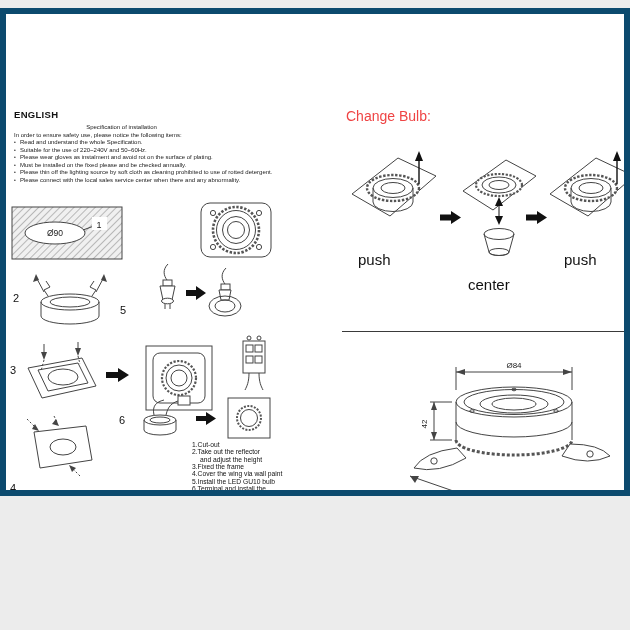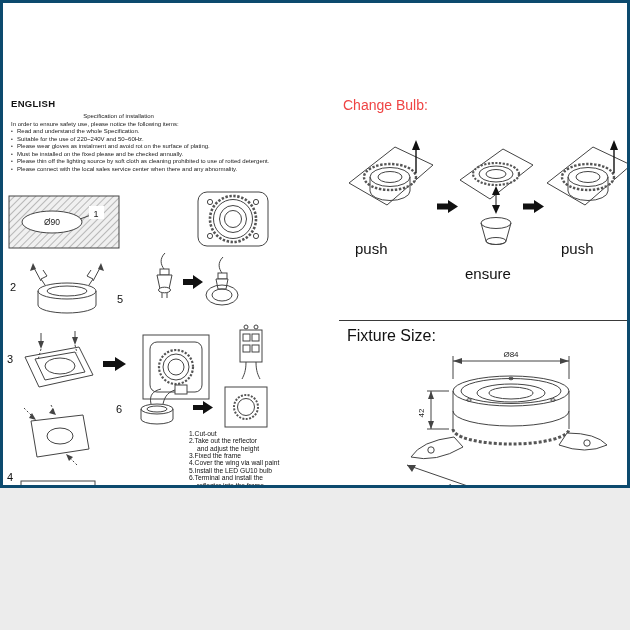--- a/index.html
+++ b/index.html
@@ -1,18 +1,18 @@
 <!DOCTYPE html>
 <html><head>
 <meta charset="utf-8">
 <style>
   * { margin:0; padding:0; box-sizing:border-box; }
   html,body { background:#ececec; }
   body { font-family:"Liberation Sans","DejaVu Sans",sans-serif; }
-  .sheet { position:relative; width:630px; height:488px; background:#fff; border:3px solid #0c4a6e; overflow:hidden; color:#1a1a1a; margin:0 auto; }
+  .sheet { position:relative; width:630px; height:488px; background:#fff; border:6px solid #0c4a6e; overflow:hidden; color:#1a1a1a; margin:8px auto; }
   .abs { position:absolute; }
   .lang { font-size:9.5px; font-weight:700; letter-spacing:.3px; color:#111; }
   .spec-title { font-size:6px; width:215px; text-align:center; color:#222; }
   .spec-intro { font-size:6px; margin-top:2px; color:#222; }
   .spec-list { list-style:none; font-size:6px; line-height:1.25; margin-top:1px; color:#222; width:300px; }
   .spec-list li { padding-left:6px; position:relative; }
   .spec-list li::before { content:"•"; position:absolute; left:0; top:0; font-size:5px; }
   .step-num { font-size:11px; color:#111; }
   .steps { font-size:6.7px; line-height:1.1; color:#111; width:130px; }
   .steps .cont { padding-left:8px; }
@@ -210,25 +210,24 @@
     <polygon points="6,52 52,16 90,34 44,74" fill="#fff" stroke="#444"></polygon>
     <ellipse cx="47" cy="46" rx="26" ry="13" fill="#fff" stroke="#555" stroke-width="2.4" stroke-dasharray="2.4 1.6"></ellipse>
     <ellipse cx="47" cy="46" rx="20" ry="9.5" fill="#fff" stroke="#444"></ellipse>
     <ellipse cx="47" cy="46" rx="12" ry="5.5" fill="none" stroke="#444"></ellipse>
     <path d="M27,46 L27,60 A20,9.5 0 0,0 67,60 L67,46" fill="none" stroke="#444"></path>
     <line x1="73" y1="42" x2="73" y2="16" stroke="#111" stroke-width="1.4"></line>
     <polygon points="73,9 69,19 77,19" fill="#111"></polygon>
   </svg>
 
   <div class="abs small-label" style="left:352px;top:237px">push</div>
-  <div class="abs small-label" style="left:462px;top:262px">ensure</div>
+  <div class="abs small-label" style="left:462px;top:262px">center</div>
   <div class="abs small-label" style="left:558px;top:237px">push</div>
 
   <div class="abs divider" style="left:336px;top:317px;width:292px"></div>
-  <div class="abs fs-heading" style="left:344px;top:324px">Fixture Size:</div>
 
   <svg class="abs" style="left:388px;top:342px" width="236" height="168" viewBox="0 0 236 168">
 
     <line x1="62" y1="16" x2="178" y2="16" stroke="#444"></line>
     <polygon points="62,16 71,13 71,19" fill="#444"></polygon>
     <polygon points="178,16 169,13 169,19" fill="#444"></polygon>
     <line x1="62" y1="11" x2="62" y2="34" stroke="#444"></line>
     <line x1="178" y1="11" x2="178" y2="34" stroke="#444"></line>
     <text x="120" y="12" font-size="8" text-anchor="middle">Ø84</text>
 

